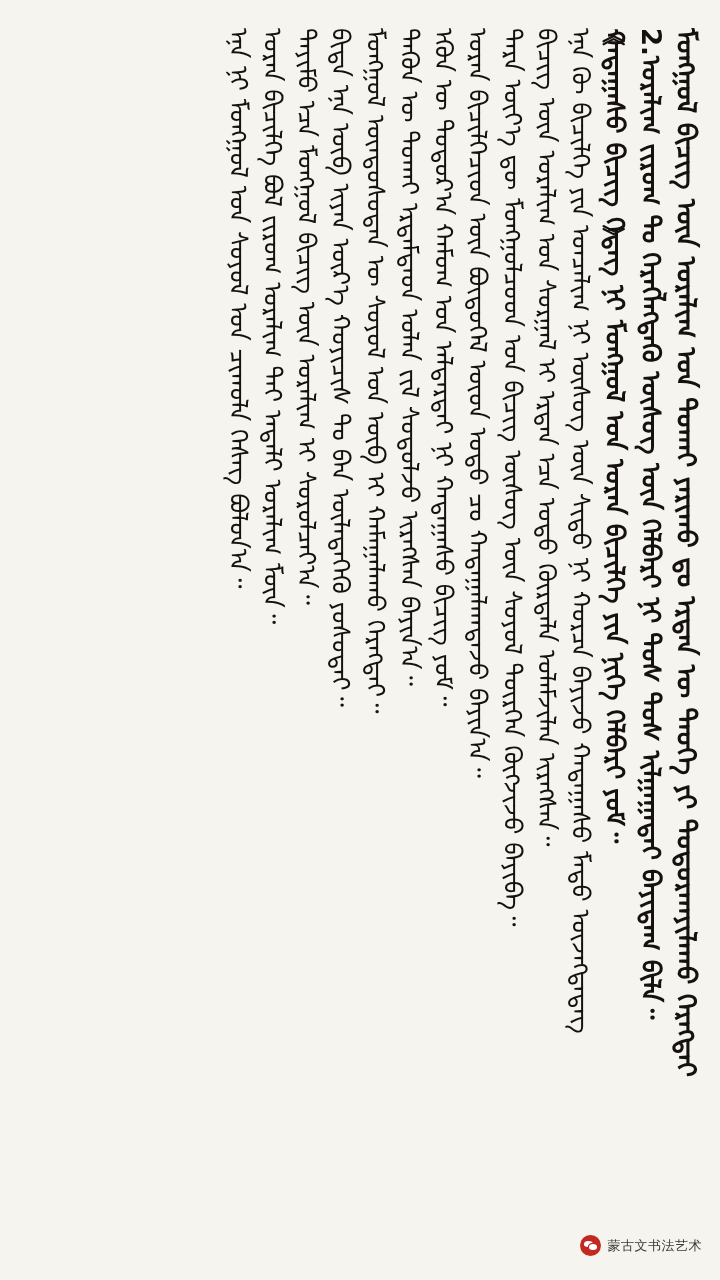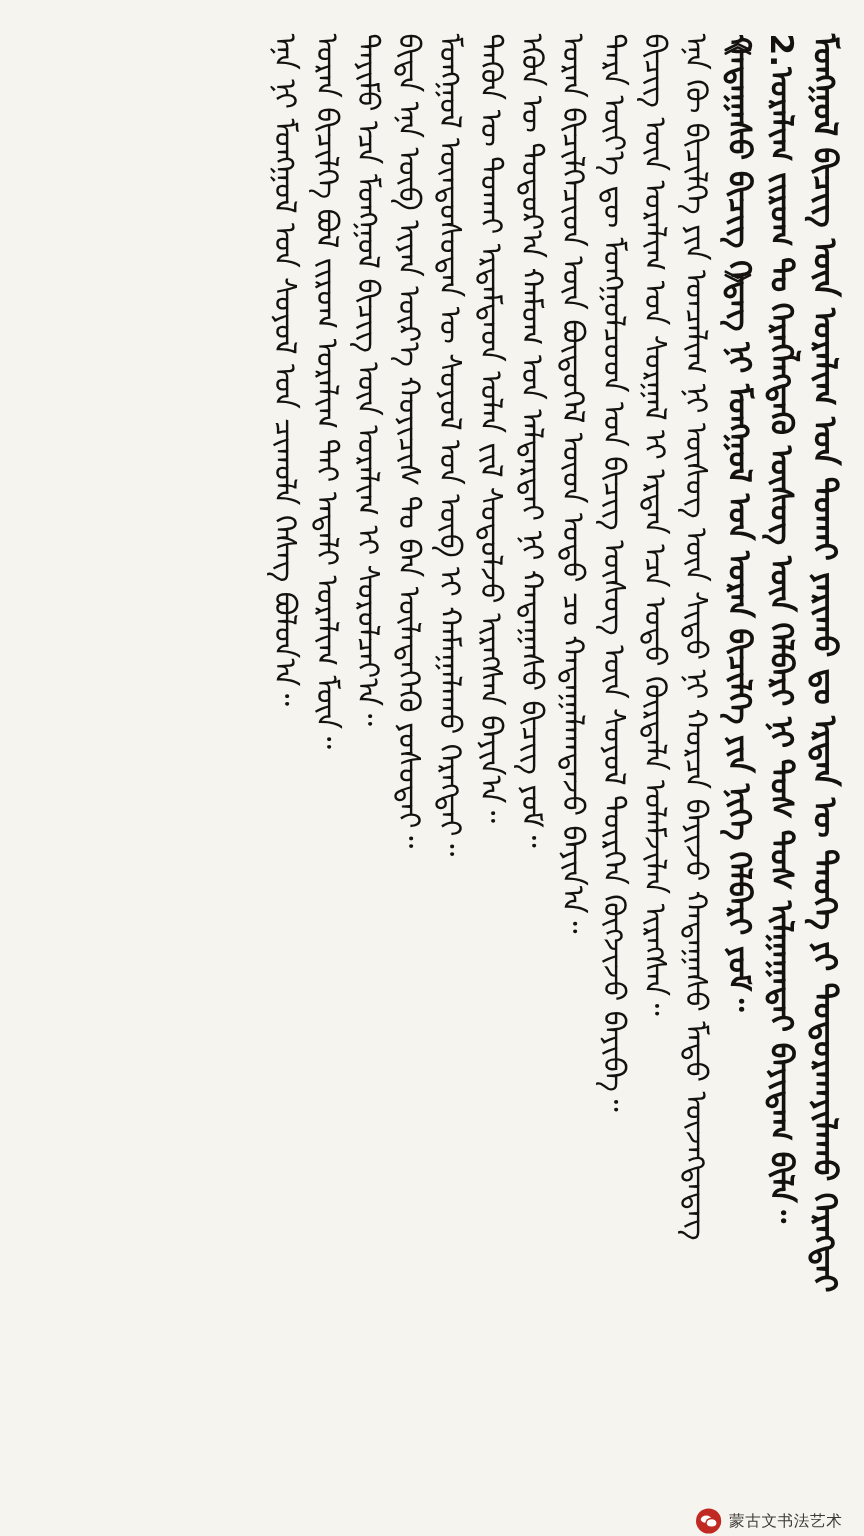--- a/index.html
+++ b/index.html
@@ -51,21 +51,21 @@
     font-size: 26px;
     font-weight: bold;
   }
   
   #doc-body { direction: rtl; }
   .mcol { direction: ltr; }
 
   #footer {
     position: absolute;
     right: 18px;
-    bottom: 2px;
+    bottom: 24px;
     display: flex;
     flex-direction: row;
     align-items: center;
     gap: 7px;
   }
   #wechat-badge {
     width: 21px;
     height: 21px;
     border-radius: 50%;
     background: #c02a22;

